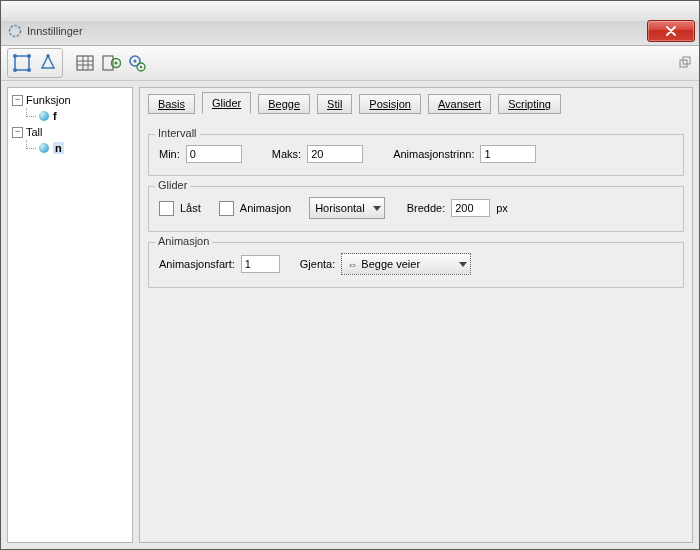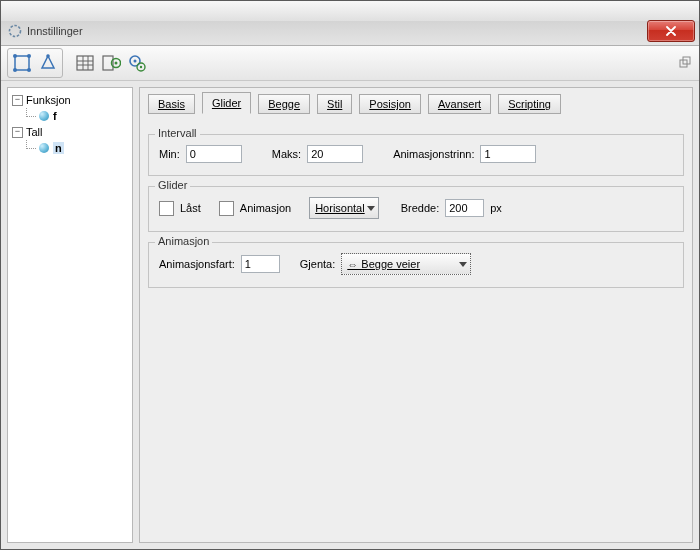--- a/index.html
+++ b/index.html
@@ -136,23 +136,22 @@
   input.tx.wider { width:39px; }
   .chk {
     width:13px;height:13px;border:1px solid #888;background:#fff;
     display:inline-block;
   }
   .sel {
     height:20px;
     border:1px solid #9aa0a6;
     background: linear-gradient(to bottom,#fdfdfd,#e3e3e3);
     display:inline-flex; align-items:center;
-    padding: 0 3px 0 5px; gap:2px;
+    padding: 0 3px 0 5px; gap:8px;
     font:inherit;
-    text-decoration:underline;
   }
   .sel .caret {
     width:0;height:0;border-left:4px solid transparent;border-right:4px solid transparent;border-top:5px solid #444;
   }
   .sel.dotted { border:1px dotted #666; }
   .gap { display:inline-block; }
   svg { display:block; }
 </style>
 </head>
 <body>

